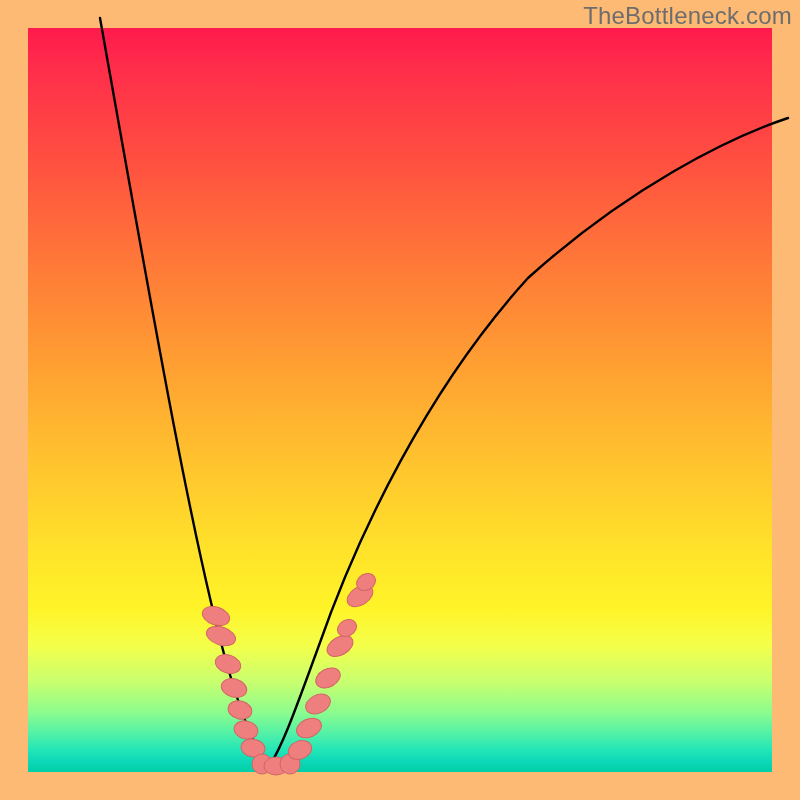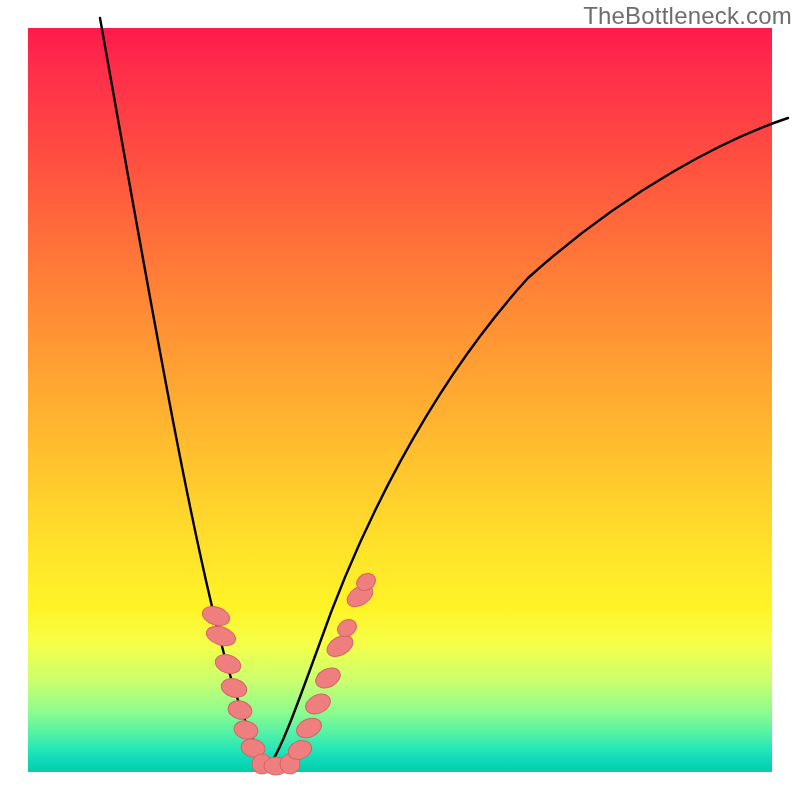--- a/index.html
+++ b/index.html
@@ -9,21 +9,21 @@
     height: 800px;
     overflow: hidden;
     background: #000;
     font-family: Arial, Helvetica, sans-serif;
   }
   .frame {
     position: absolute;
     top: 0; left: 0;
     width: 800px;
     height: 800px;
-    background: #ffffff;
+    background: #fdba74;
   }
   .plot-wrap {
     position: absolute;
     top: 28px;
     left: 28px;
     width: 744px;
     height: 744px;
   }
   .plot-bg {
     position: absolute;

